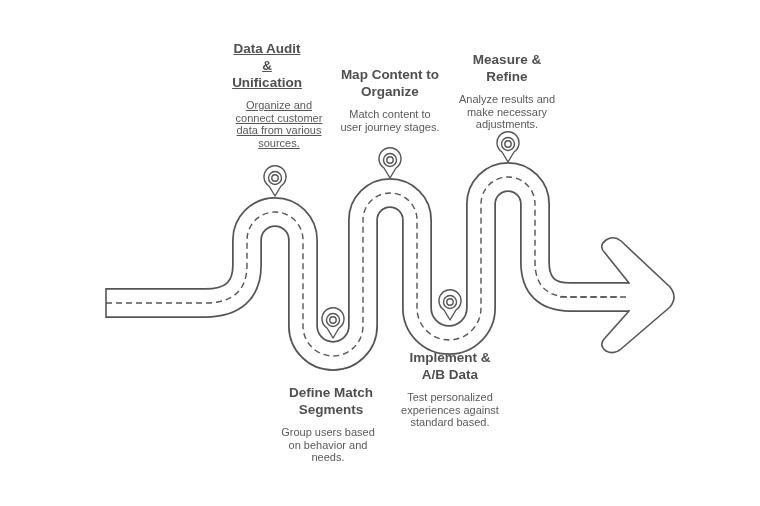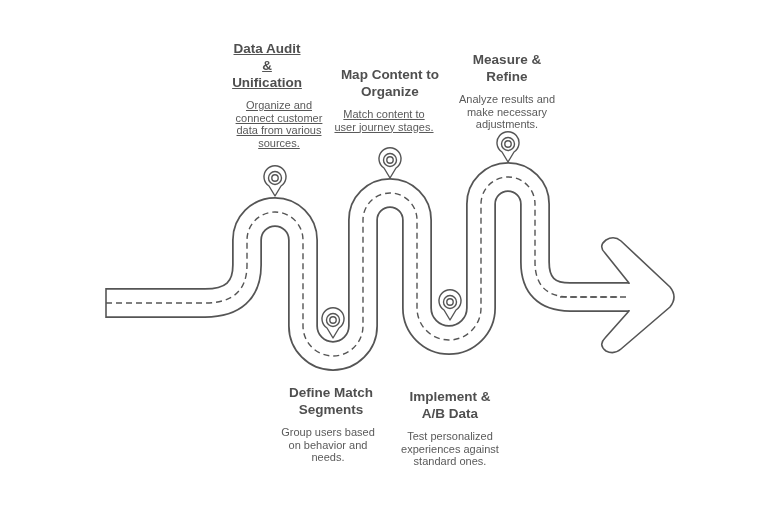--- a/index.html
+++ b/index.html
@@ -75,29 +75,29 @@
     <div>Segments</div>
   </div>
   <div class="desc" style="width:96px; margin-left:4px;">Group users based on behavior and needs.</div>
 </div>
 
 <div class="label" style="left:330px; top:66px; width:120px;">
   <div class="title">
     <div>Map Content to</div>
     <div>Organize</div>
   </div>
-  <div class="desc" style="width:104px; margin-left:2px;text-decoration:underline;">Match content to user journey stages.</div>
+  <div class="desc" style="width:104px; margin-left:8px;">Match content to user journey stages.</div>
 </div>
 
-<div class="label" style="left:390px; top:388px; width:120px;">
+<div class="label" style="left:390px; top:349px; width:120px;">
   <div class="title">
     <div>Implement &amp;</div>
     <div>A/B Data</div>
   </div>
-  <div class="desc" style="width:100px; margin-left:10px;">Test personalized experiences against standard ones.</div>
+  <div class="desc" style="width:100px; margin-left:10px;">Test personalized experiences against standard based.</div>
 </div>
 
 <div class="label" style="left:447px; top:51px; width:120px;">
   <div class="title">
     <div>Measure &amp;</div>
     <div>Refine</div>
   </div>
   <div class="desc" style="width:100px; margin-left:10px;">Analyze results and make necessary adjustments.</div>
 </div>
 

